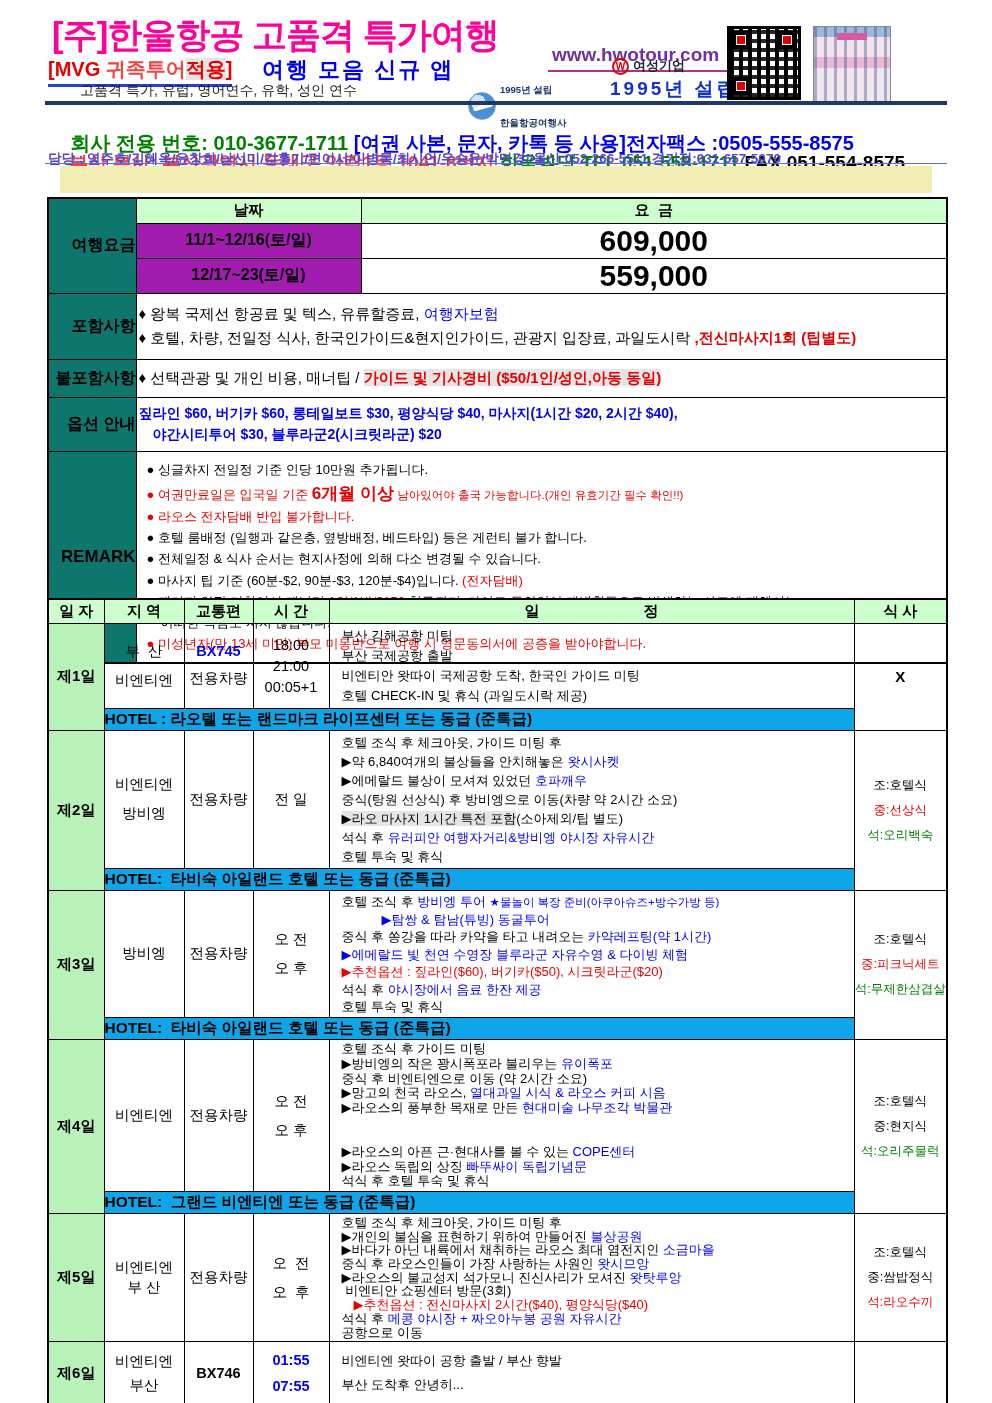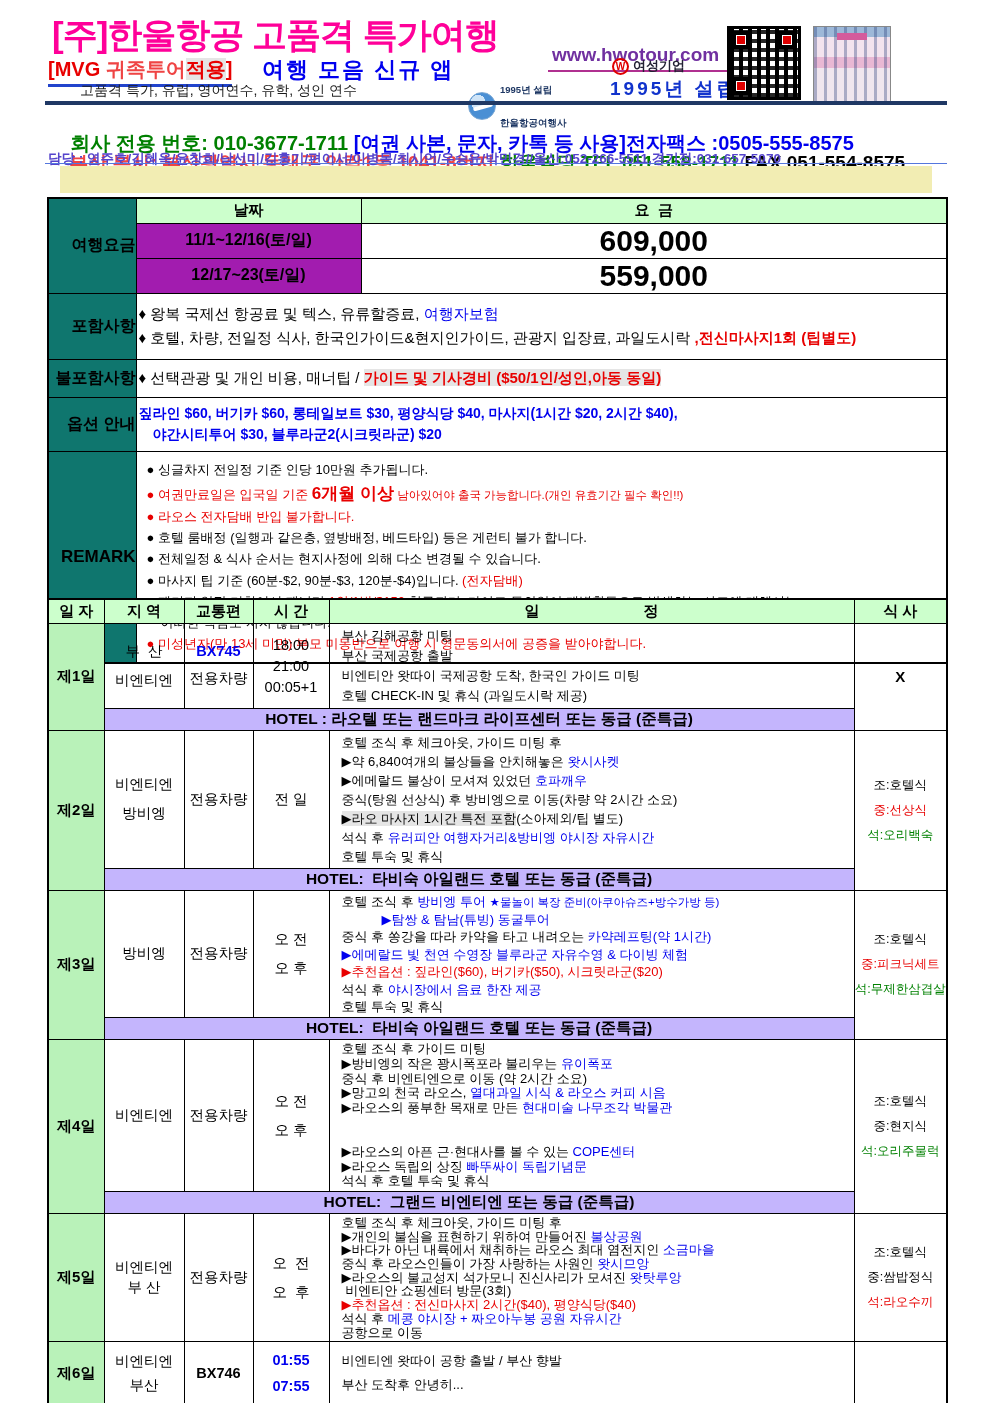--- a/index.html
+++ b/index.html
@@ -70,21 +70,21 @@
   .bold { font-weight:bold; }
 
   .day-cell { font-size:15px; font-weight:bold; text-align:center; background:#b9f2b9; }
   .region-cell, .transport-cell, .time-cell { font-size:14.5px; text-align:center; vertical-align:middle; }
   .region-cell div, .transport-cell div, .time-cell div { white-space:pre; }
   .sched-cell { padding:2px 4px 2px 12px; font-size:13px; vertical-align:middle; }
   .sched-cell .line { white-space:pre-wrap; }
   .meal-cell { font-size:12.5px; text-align:center; vertical-align:middle; }
   .meal-cell div { margin:8px 0; white-space:pre; }
   .meal-x { font-size:15px; font-weight:bold; }
-  .hotel-cell { background:#c4b5fd; font-size:15.5px; font-weight:bold; text-align:center; white-space:pre; }
+  .hotel-cell { background:#0ea5e9; font-size:15.5px; font-weight:bold; text-align:left; white-space:pre; }
   .notice-cell { background:#a4f0a4; color:#e80000; font-size:15px; font-weight:bold; text-align:center; }
   .sp > div { margin:10px 0; } .md > div { margin:5px 0; } .tt > div { margin:1px 0; }
 </style>
 </head>
 <body>
 
 <div id="page">
 
   <div class="abs logo-title">[주]한울항공 고품격 특가여행</div>
   <div class="abs website">www.hwotour.com</div>
@@ -342,21 +342,21 @@
             <div><span>오  전</span></div>
             <div><span>오  후</span></div>
           </td>
           <td class="sched-cell">
             <div class="line" style="line-height: 13.7px;"><span>호텔 조식 후 체크아웃, 가이드 미팅 후</span></div>
             <div class="line" style="line-height: 13.7px;"><span>▶개인의 불심을 표현하기 위하여 만들어진 </span><span class="blue">불상공원</span></div>
             <div class="line" style="line-height: 13.7px;"><span>▶바다가 아닌 내륙에서 채취하는 라오스 최대 염전지인 </span><span class="blue">소금마을</span></div>
             <div class="line" style="line-height: 13.7px;"><span>중식 후 라오스인들이 가장 사랑하는 사원인 </span><span class="blue">왓시므앙</span></div>
             <div class="line" style="line-height: 13.7px;"><span>▶라오스의 불교성지 석가모니 진신사리가 모셔진 </span><span class="blue">왓탓루앙</span></div>
             <div class="line" style="line-height: 13.7px;"><span> 비엔티안 쇼핑센터 방문(3회)</span></div>
-            <div class="line" style="line-height: 13.7px;"><span class="red">▶추천옵션 : 전신마사지 2시간($40), 평양식당($40)</span></div>
+            <div class="line" style="line-height: 13.7px; margin-left: 12px;"><span class="red">▶추천옵션 : 전신마사지 2시간($40), 평양식당($40)</span></div>
             <div class="line" style="line-height: 13.7px;"><span>석식 후 </span><span class="blue">메콩 야시장 + 짜오아누봉 공원 자유시간</span></div>
             <div class="line" style="line-height: 13.7px;"><span>공항으로 이동</span></div>
           </td>
           <td class="meal-cell">
             <div><span>조:호텔식</span></div>
             <div><span>중:쌈밥정식</span></div>
             <div><span class="red">석:라오수끼</span></div>
           </td>
         </tr>
         <tr style="height: 58px;">

